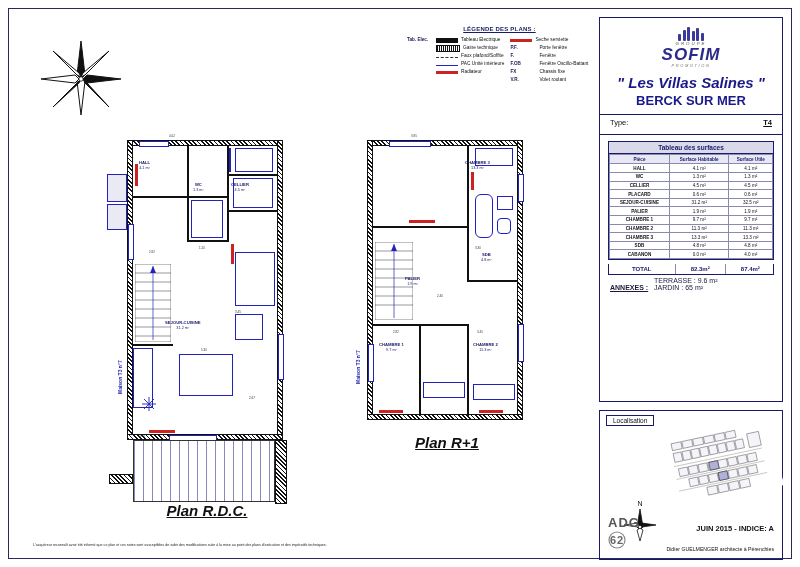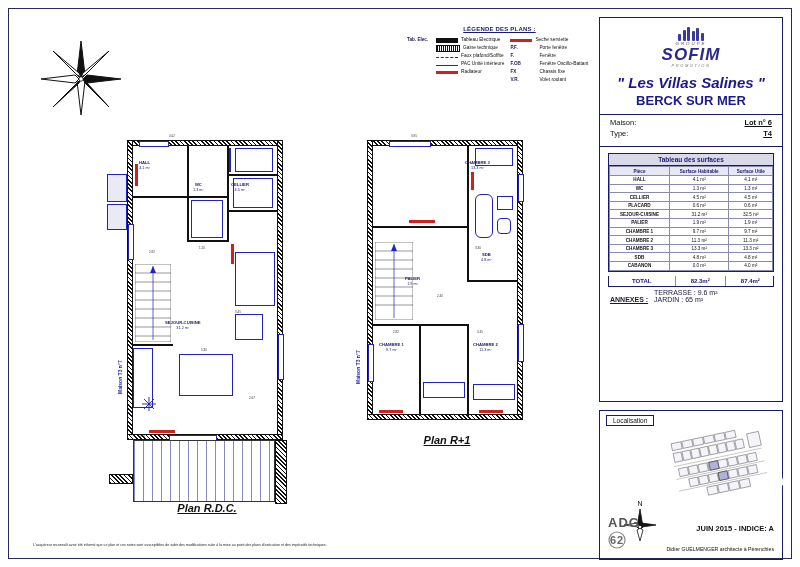--- a/index.html
+++ b/index.html
@@ -36,21 +36,21 @@
   .sw-blue{border-top:1.5px solid #2222cc;height:0;margin-top:2px;}
   .sw-red{background:#cc2222;height:3px;margin-top:1px;}
   .legend-lbl{font-size:4.8px;color:#111;white-space:nowrap;}
 
   
   .compass{position:absolute;left:30px;top:30px;width:84px;height:78px;}
 
   
   .plan{position:absolute;}
   .plan-caption{
-    position:absolute;text-align:center;font-size:11px;font-style:italic;
+    position:absolute;text-align:center;font-size:15px;font-style:italic;
     font-weight:bold;color:#111;text-decoration:underline;
   }
   .wall{position:absolute;background:#111;}
   .wall-hatch{
     position:absolute;
     background:repeating-linear-gradient(45deg,#111 0 1.2px,#fff 1.2px 3px);
     border:.6px solid #111;box-sizing:border-box;
   }
   .room-lbl{
     position:absolute;font-size:4.2px;color:#1a1a6a;text-align:center;
@@ -429,24 +429,20 @@
       <div class="logo-groupe">GROUPE</div>
       <div class="logo-sofim">SOFIM</div>
       <div class="logo-promotion">PROMOTION</div>
     </div>
 
     <div class="villa-title">" Les Villas Salines "</div>
     <div class="villa-sub">BERCK SUR MER</div>
     <div class="hr"></div>
 
     <div class="info-block">
-      <div class="info-row">
-        <span>Maison:</span>
-        <span class="info-val">Lot n° 6</span>
-      </div>
       <div class="info-row">
         <span>Type:</span>
         <span class="info-val">T4</span>
       </div>
     </div>
     <div class="hr"></div>
 
     <div class="tbl-wrap">
       <div class="tbl-head">Tableau des surfaces</div>
       <table class="surf">

